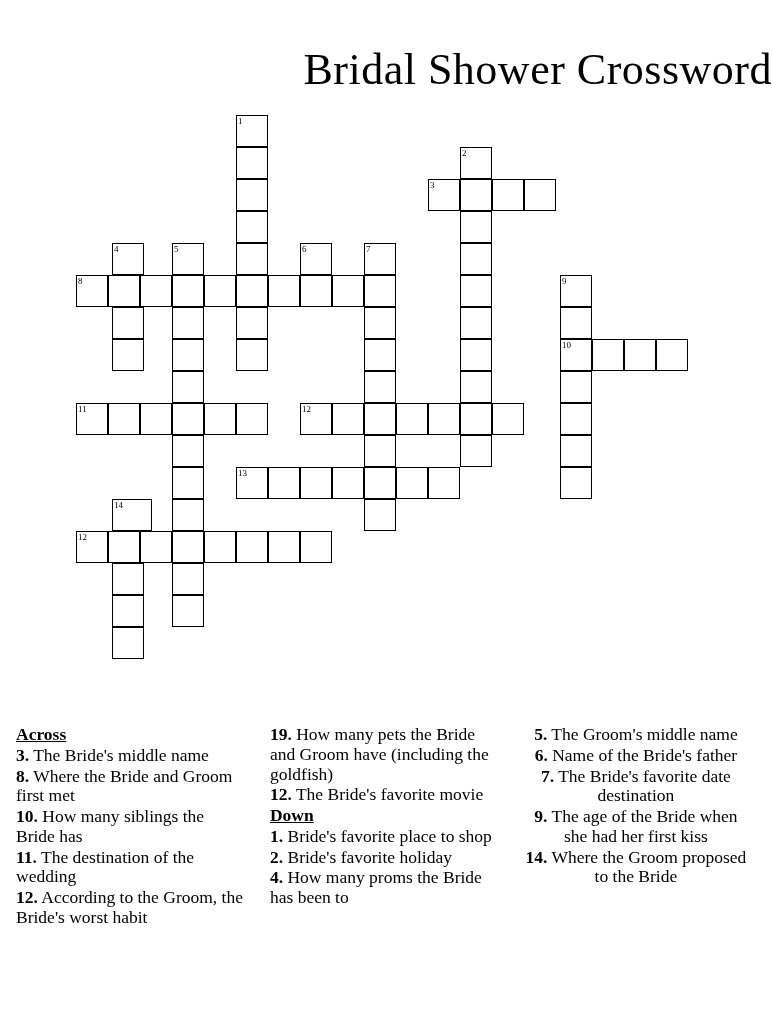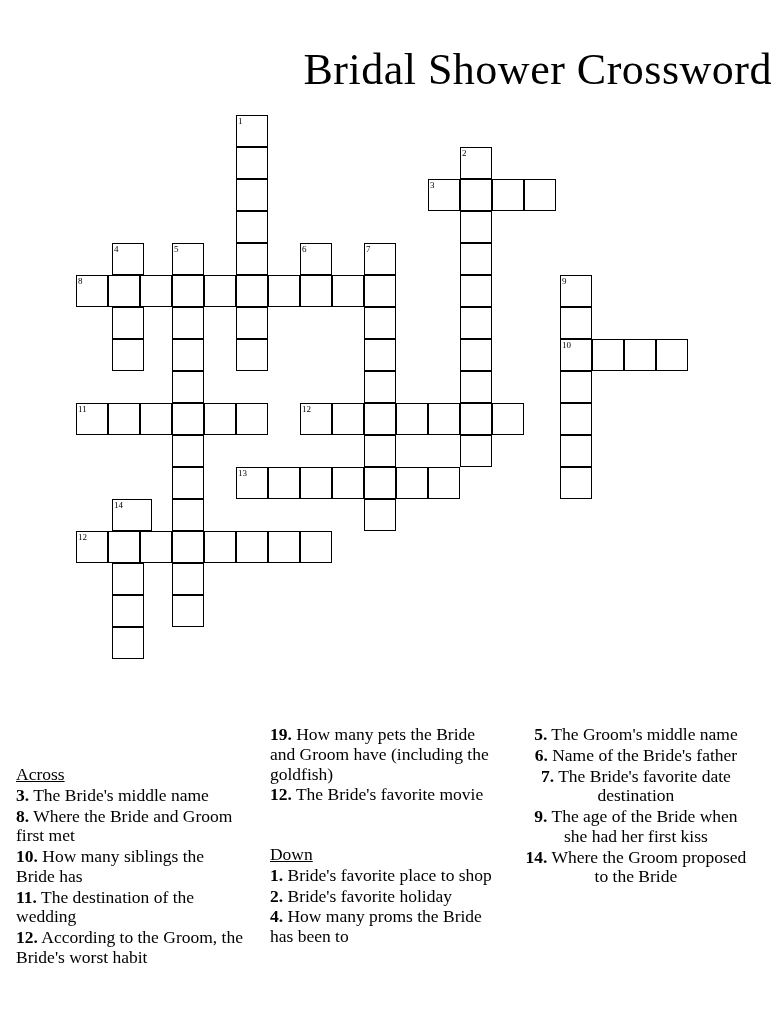--- a/index.html
+++ b/index.html
@@ -67,25 +67,24 @@
     width: 33.33%;
     box-sizing: border-box;
     padding-right: 14px;
     font-size: 17.5px;
     line-height: 1.13;
   }
   .col.c1 { padding-left: 8px; }
   .col.c2 { padding-left: 10px; }
   .col.c3 { padding-left: 10px; text-align: center; }
   .heading {
-    font-weight: normal;
+    font-weight: bold;
     text-decoration: underline;
     display: block;
     margin-bottom: 1px;
-    margin-top: 40px;
   }
   .clue {
     display: block;
     margin-bottom: 1px;
   }
   .clue b { font-weight: bold; }
 </style>
 </head>
 <body>
 

